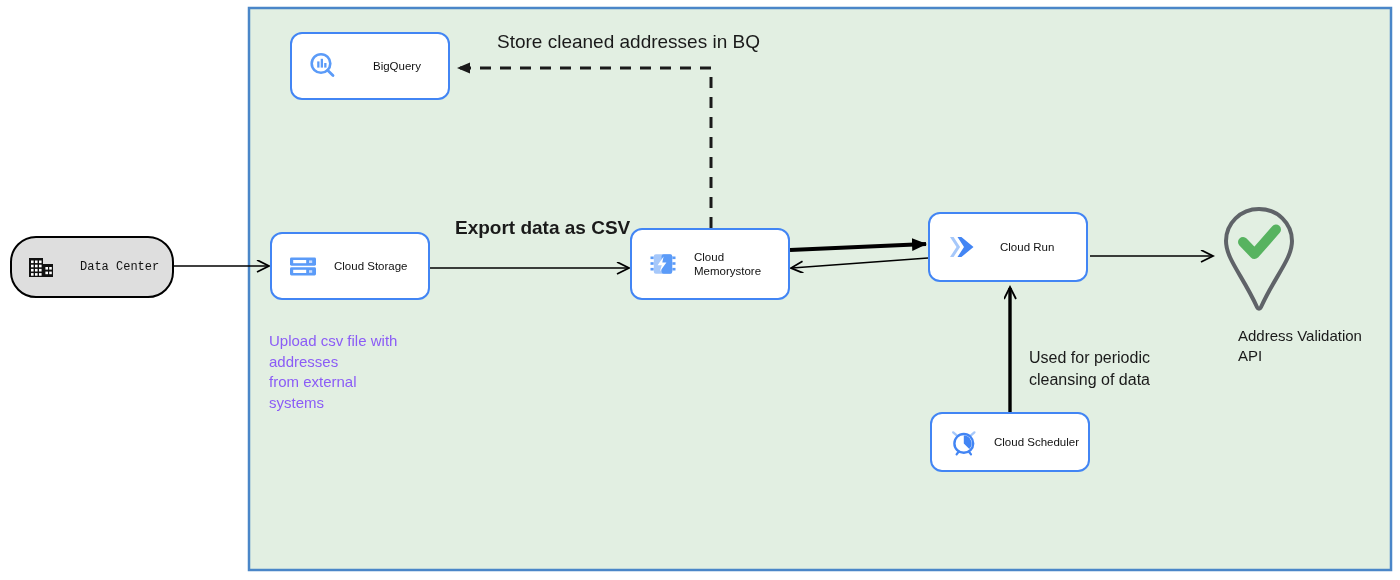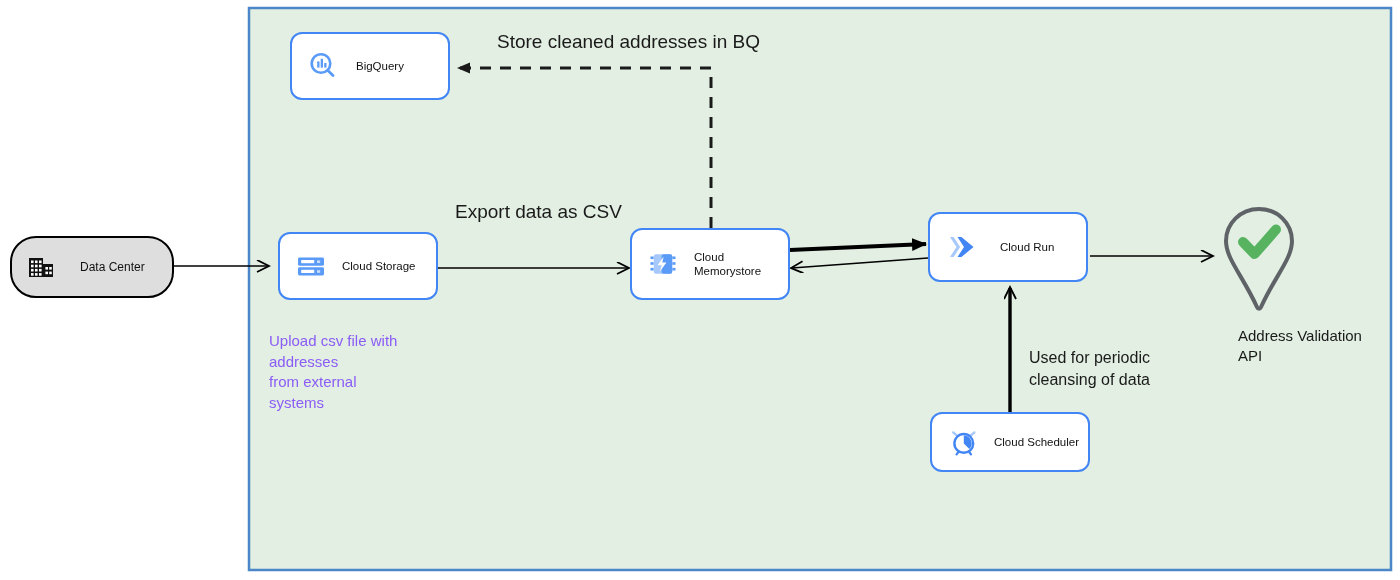--- a/index.html
+++ b/index.html
@@ -2,21 +2,21 @@
 <html><head>
 <meta charset="utf-8">
 <style>
   html,body{margin:0;padding:0;background:#ffffff;}
   body{font-family:"Liberation Sans",sans-serif;}
   #stage{position:relative;width:1400px;height:580px;overflow:hidden;background:#ffffff;}
   #svg-layer{position:absolute;left:0;top:0;width:1400px;height:580px;}
 
   .node{position:absolute;box-sizing:border-box;display:flex;align-items:center;}
   .gcp-node{background:#ffffff;border:2px solid #4285f4;border-radius:12px;}
-  .onprem-node{background:#dedede;border:2px solid #000000;border-radius:26px;}
+  .onprem-node{background:#dedede;border:2px solid #000000;border-radius:26px;font-family:Liberation Mono, monospace;}
   .node-icon{flex:0 0 auto;display:flex;align-items:center;justify-content:center;}
   .node-label{font-size:11.5px;color:#111111;line-height:1.22;}
   .onprem-node .node-label{font-size:12px;}
 
   .note{position:absolute;font-size:15px;color:#8b5cf6;line-height:1.38;white-space:pre-line;}
   .edge-label{position:absolute;font-size:19px;color:#1a1a1a;white-space:nowrap;}
   .ext-label{position:absolute;font-size:15px;color:#1a1a1a;line-height:1.35;white-space:pre-line;}
 </style>
 </head>
 <body>
@@ -77,34 +77,34 @@
           <rect x="19.4" y="15" width="2.6" height="2.6"></rect>
             <rect x="23.2" y="15" width="2.6" height="2.6"></rect>
           <rect x="19.4" y="19.6" width="2.6" height="2.6"></rect>
             <rect x="23.2" y="19.6" width="2.6" height="2.6"></rect>
         </g>
       </svg>
     </span>
     <span class="node-label" style="margin-left:24px;">Data Center</span>
   </div>
 
-  <div class="node gcp-node" style="left:290px;top:32px;width:160px;height:68px;padding-left:14px;">
+  <div class="node gcp-node" style="left:290px;top:32px;width:160px;height:68px;padding-left:14px;gap:17px;">
     <span class="node-icon" style="width:34px;height:34px;">
       <svg width="34" height="34" viewBox="0 0 34 34">
         <circle cx="15" cy="14.5" r="9.3" fill="none" stroke="#5b9bf8" stroke-width="2.6"></circle>
         <rect x="11.2" y="12.4" width="2.3" height="6.2" fill="#5b9bf8"></rect>
         <rect x="14.7" y="9.8" width="2.3" height="8.8" fill="#5b9bf8"></rect>
         <rect x="18.2" y="14" width="2.3" height="4.6" fill="#5b9bf8"></rect>
         <line x1="21.6" y1="21.3" x2="27" y2="26.6" stroke="#5b9bf8" stroke-width="2.8" stroke-linecap="round"></line>
       </svg>
     </span>
     <span class="node-label" style="margin-left:16px;">BigQuery</span>
   </div>
 
-  <div class="node gcp-node" style="left:270px;top:232px;width:160px;height:68px;padding-left:16px;margin-left:8px;">
+  <div class="node gcp-node" style="left:270px;top:232px;width:160px;height:68px;padding-left:16px;">
     <span class="node-icon" style="width:30px;height:30px;">
       <svg width="30" height="30" viewBox="0 0 30 30">
         <rect x="2" y="6.5" width="26" height="8.2" rx="1.4" fill="#5b9bf8"></rect>
         <rect x="2" y="16.3" width="26" height="8.2" rx="1.4" fill="#5b9bf8"></rect>
         <rect x="5.2" y="9" width="13" height="3.2" fill="#ffffff"></rect>
         <rect x="5.2" y="18.8" width="13" height="3.2" fill="#ffffff"></rect>
         <rect x="21" y="9.4" width="3.2" height="2.6" fill="#c9dcfb"></rect>
         <rect x="21" y="19.2" width="3.2" height="2.6" fill="#c9dcfb"></rect>
       </svg>
     </span>
@@ -160,21 +160,21 @@
       <svg width="86" height="110" viewBox="0 0 86 110">
         <path d="M43,5 C24.5,5 10,19.3 10,37 C10,55 27,72 41.2,103.5 C41.9,105 44.1,105 44.8,103.5 C59,72 76,55 76,37 C76,19.3 61.5,5 43,5 z" fill="none" stroke="#5f6368" stroke-width="4"></path>
         <path d="M27,38 L38.5,50 L60,25.5" fill="none" stroke="#57b360" stroke-width="10" stroke-linecap="round" stroke-linejoin="round"></path>
       </svg>
     </span>
   </div>
   <div class="ext-label" style="left:1238px;top:326px;width:160px;">Address Validation
 API</div>
 
   <div class="edge-label" style="left:497px;top:31px;">Store cleaned addresses in BQ</div>
-  <div class="edge-label" style="left:455px;top:201px;">Export data as CSV</div>
+  <div class="edge-label" style="left:455px;top:217px;font-weight:bold;">Export data as CSV</div>
   <div class="edge-label" style="left:1029px;top:347px;font-size:16px;line-height:1.35;white-space:pre-line;text-align:center;">Used for periodic
 cleansing of data</div>
 
   <div class="note" style="left:269px;top:331px;width:300px;">Upload csv file with
 addresses
 from external
 systems</div>
 
 </div>
 

